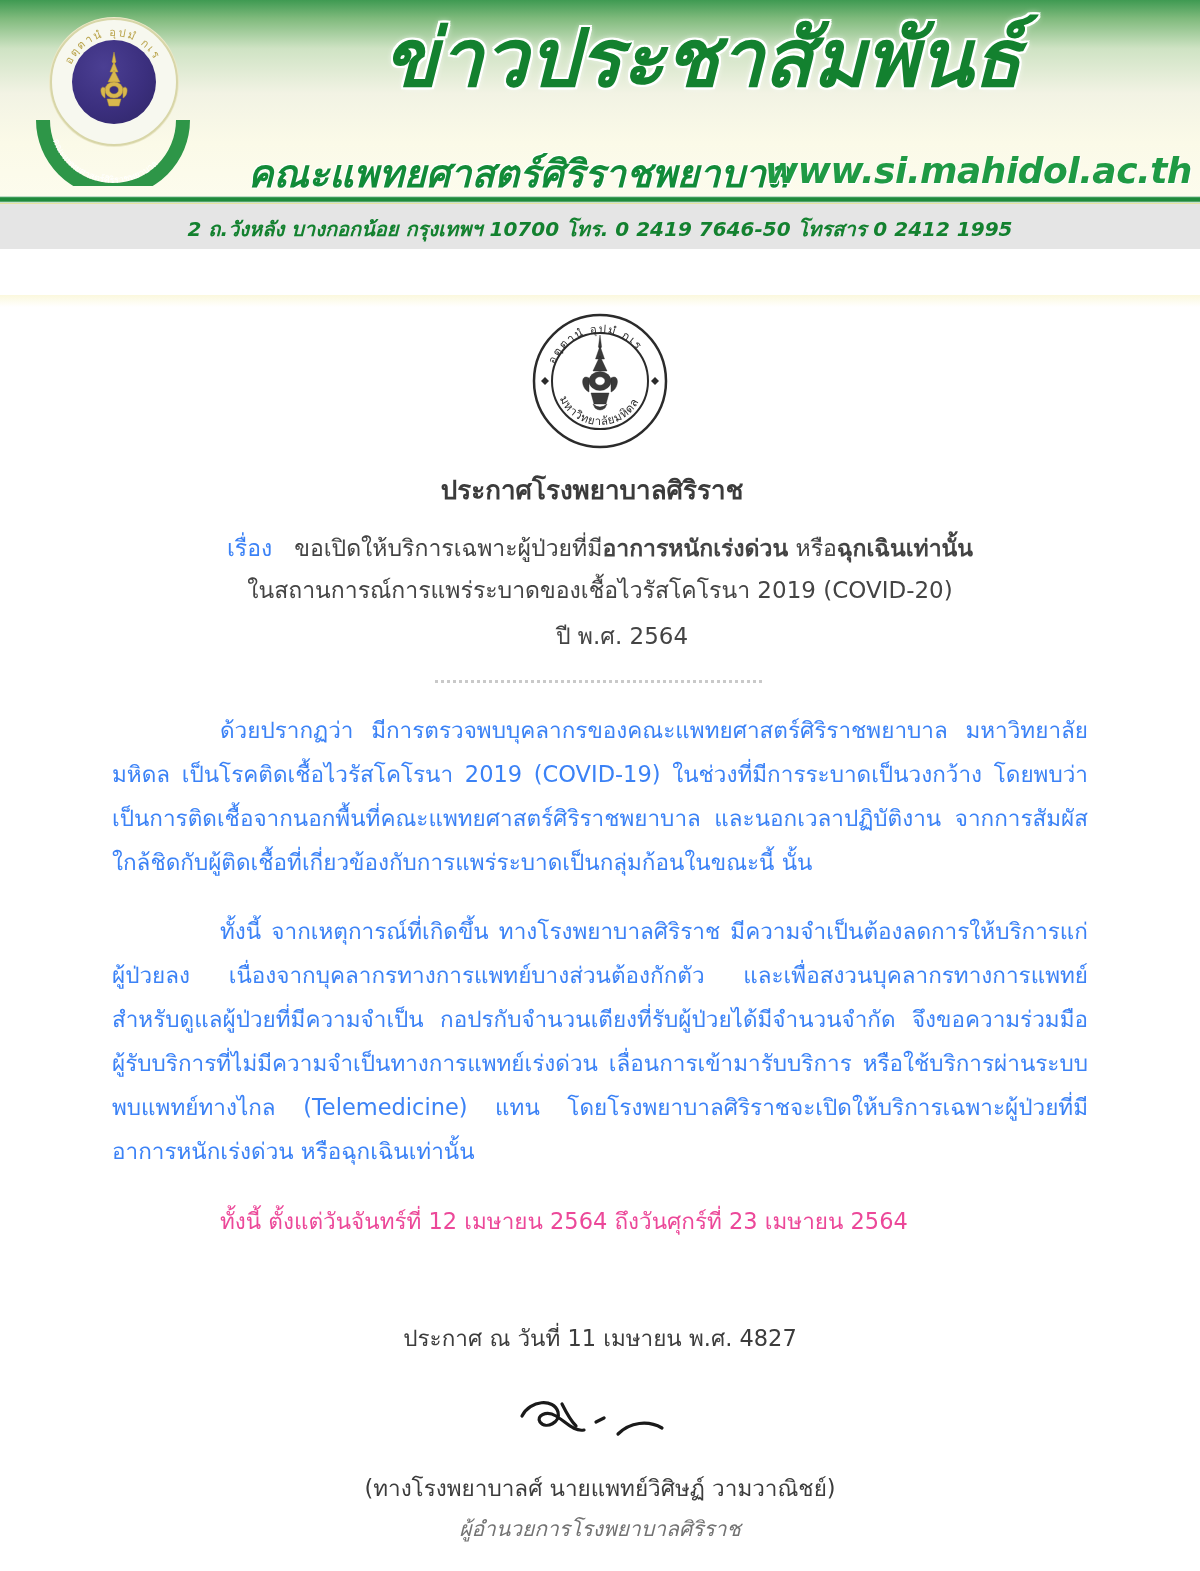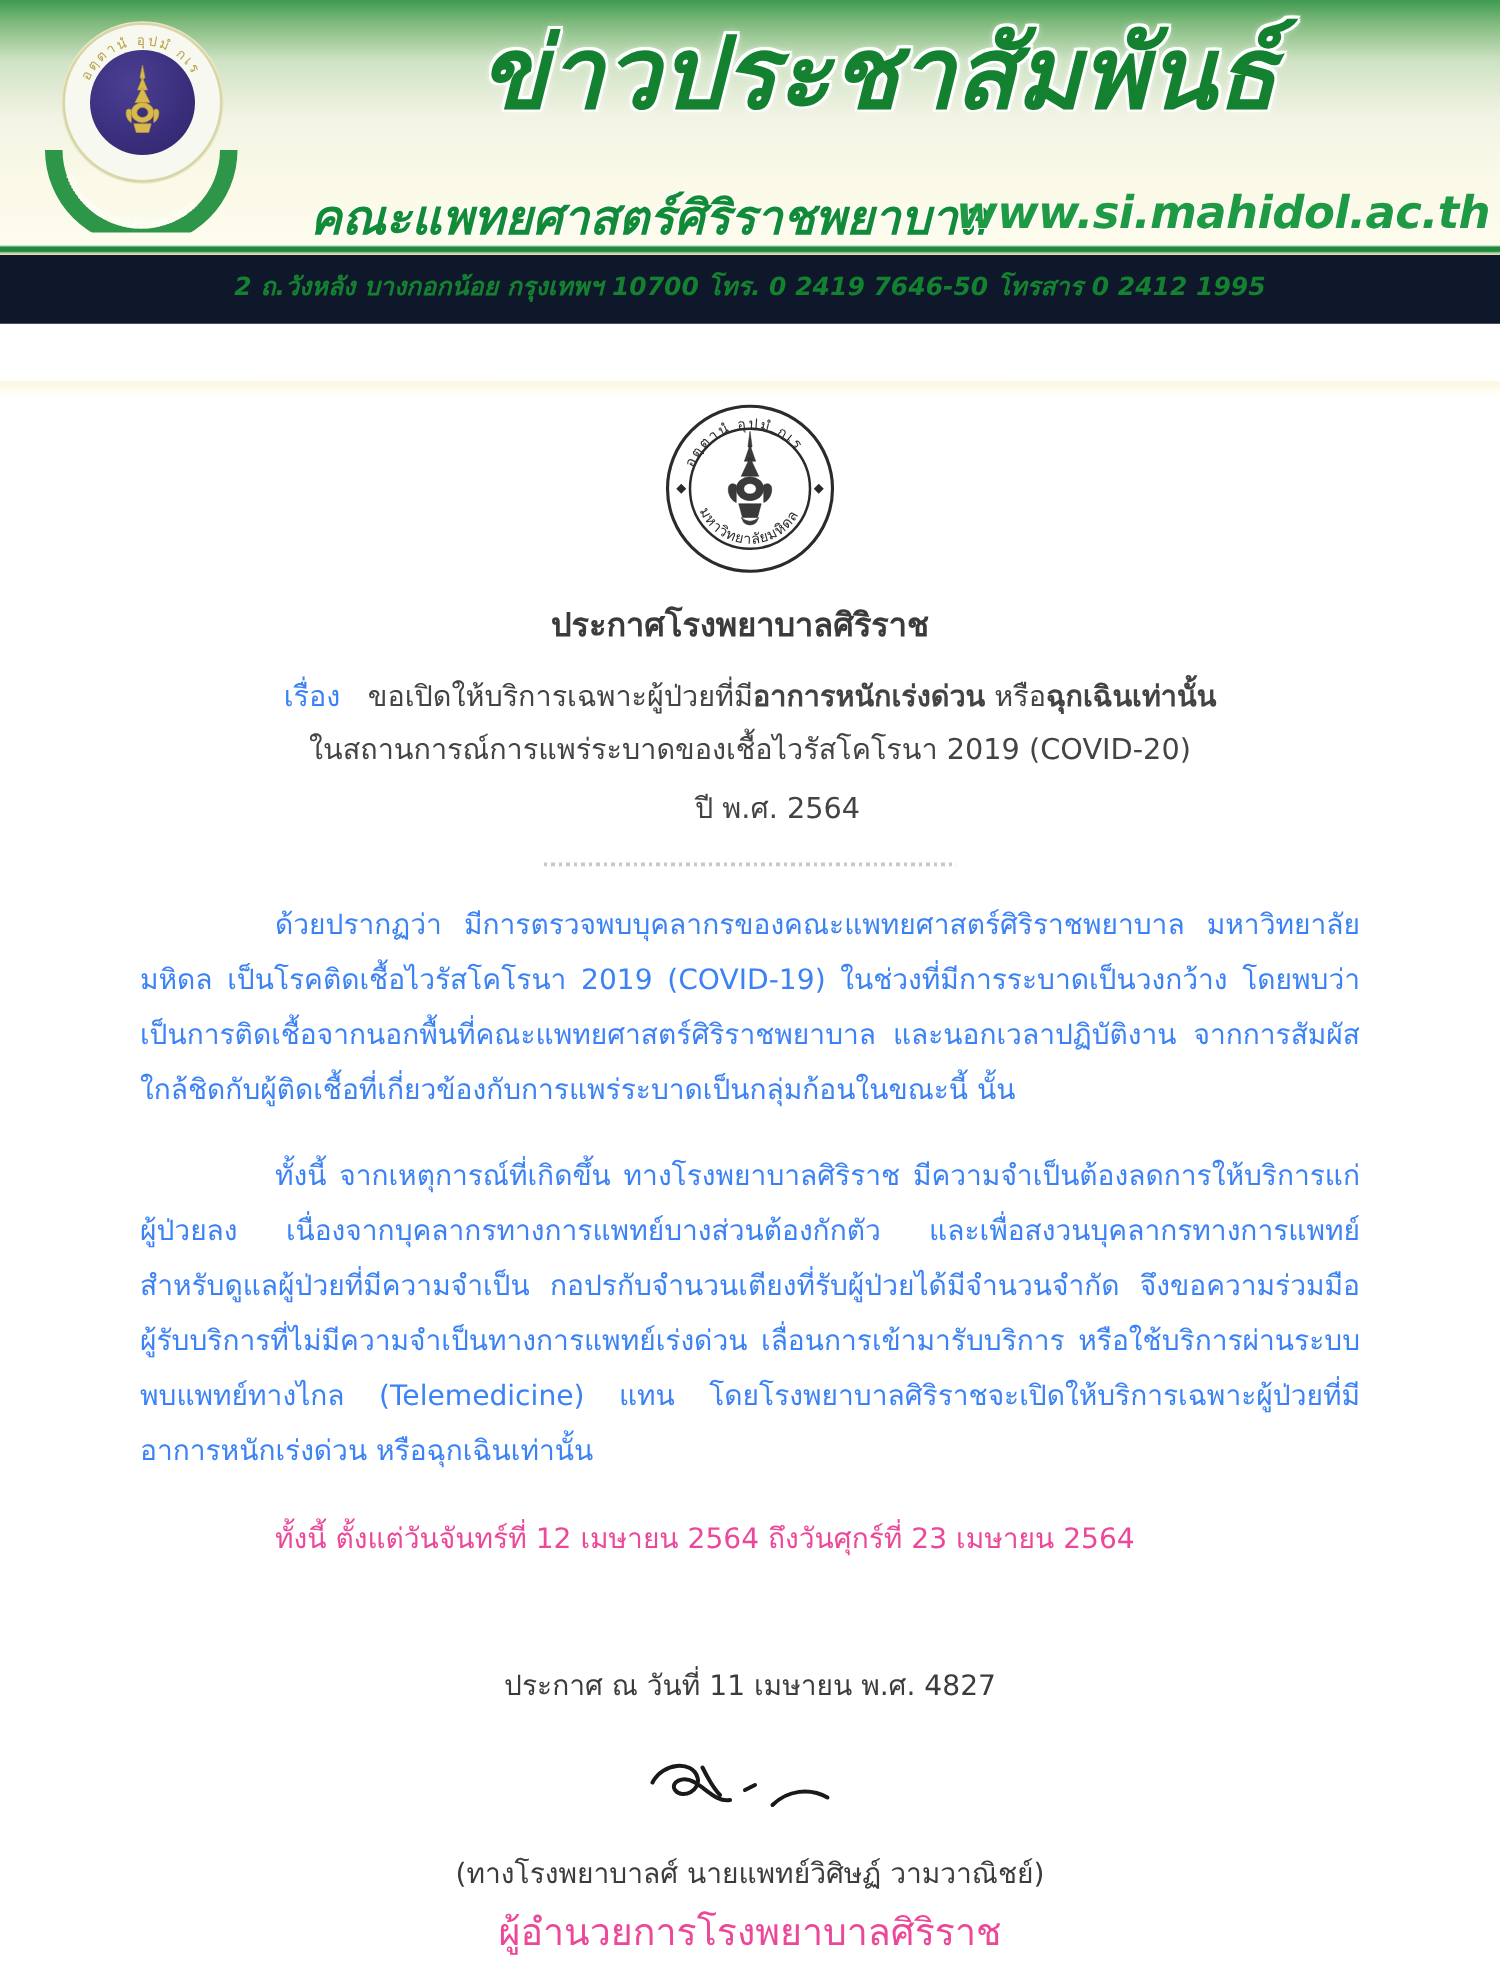--- a/index.html
+++ b/index.html
@@ -109,22 +109,22 @@
     color: #1f9a44;
     white-space: nowrap;
     letter-spacing: -0.5px;
     text-shadow: 1px 1px 0 #ffffff;
   }
 
   
   .addr-strip {
     position: relative;
     width: 1200px;
-    height: 56px;
-    background: #0f172a;
+    height: 46px;
+    background: #e5e5e5;
     border-top: 1px solid #e6e2a0;
   }
   .addr-text {
     position: absolute;
     left: 0; right: 0; top: 9px;
     text-align: center;
     font-size: 20px;
     font-weight: bold;
     font-style: italic;
     color: #13812f;
@@ -229,22 +229,23 @@
     margin: 0 auto;
     width: 200px; height: 78px;
   }
   .signer-name {
     margin-top: 6px;
     font-size: 22.5px;
     color: #3c3c3c;
   }
   .signer-title {
     margin-top: 6px;
-    font-size: 30px;
-    color: #ec4899;
+    font-size: 21px;
+    color: #737373;
+    font-style: italic;
   }
 </style>
 </head>
 <body>
 
 <div class="banner">
 
   <div class="logo-wrap">
     <div class="logo-outer"></div>
 

